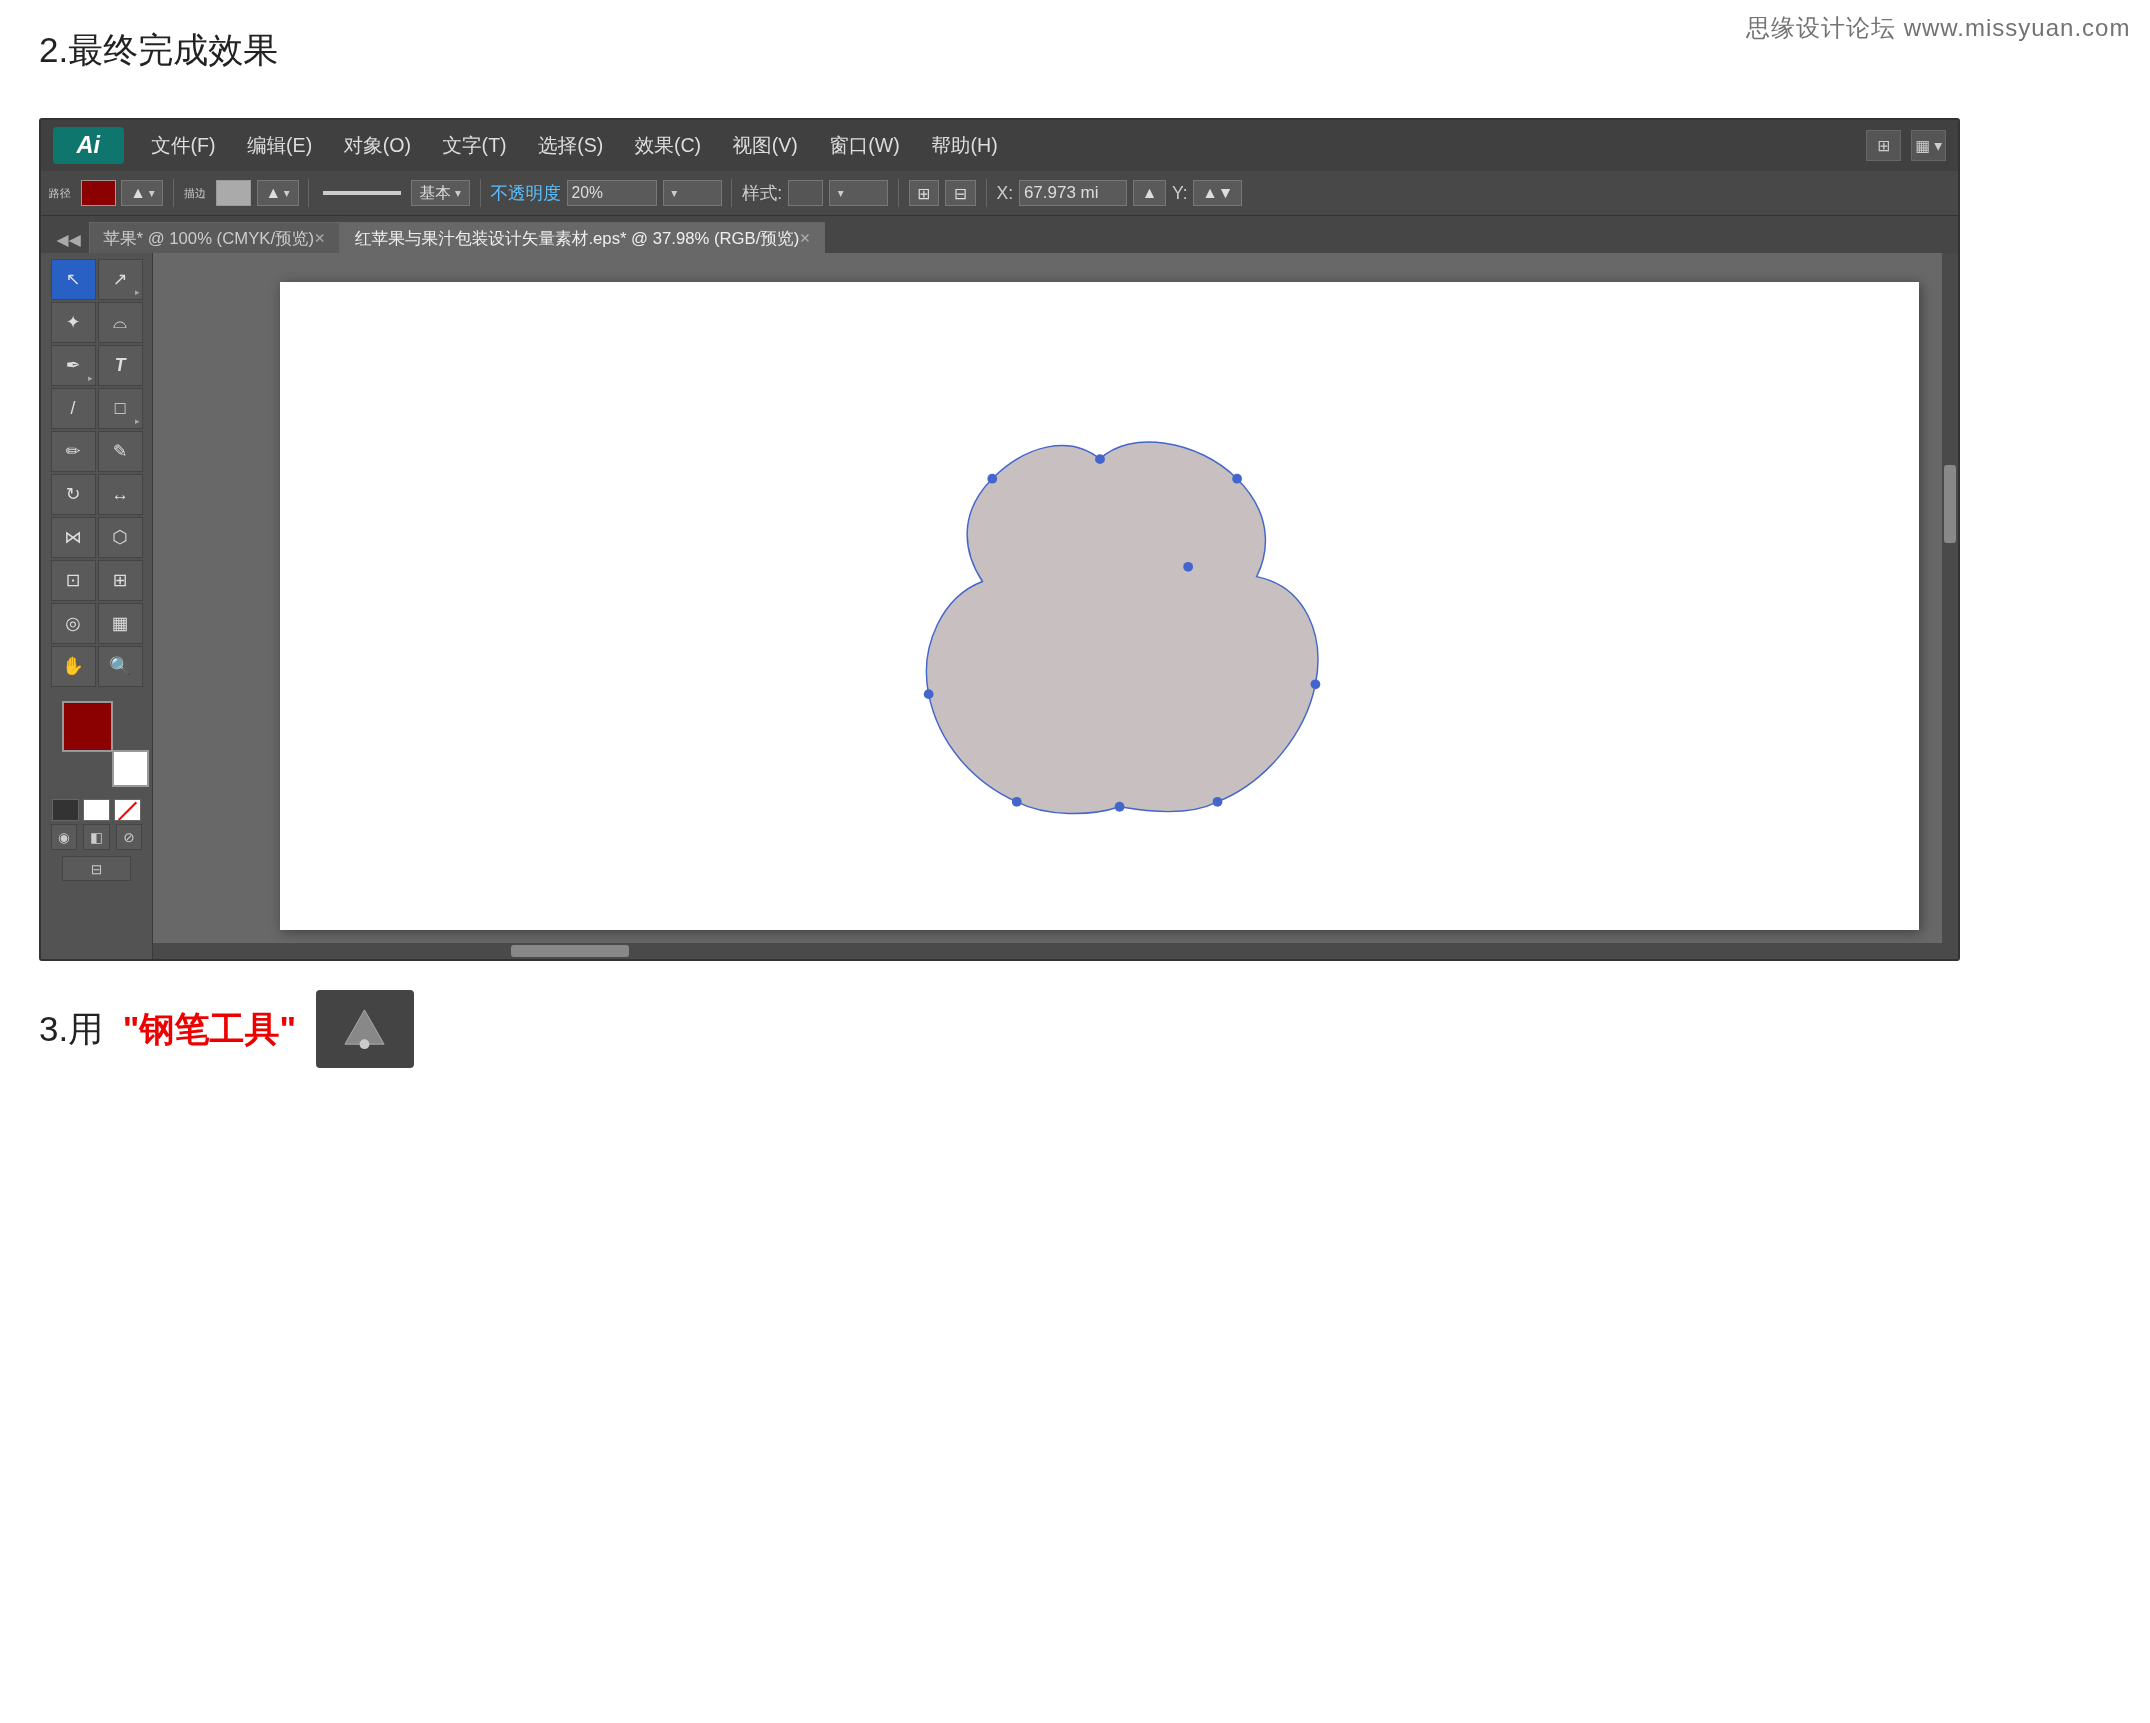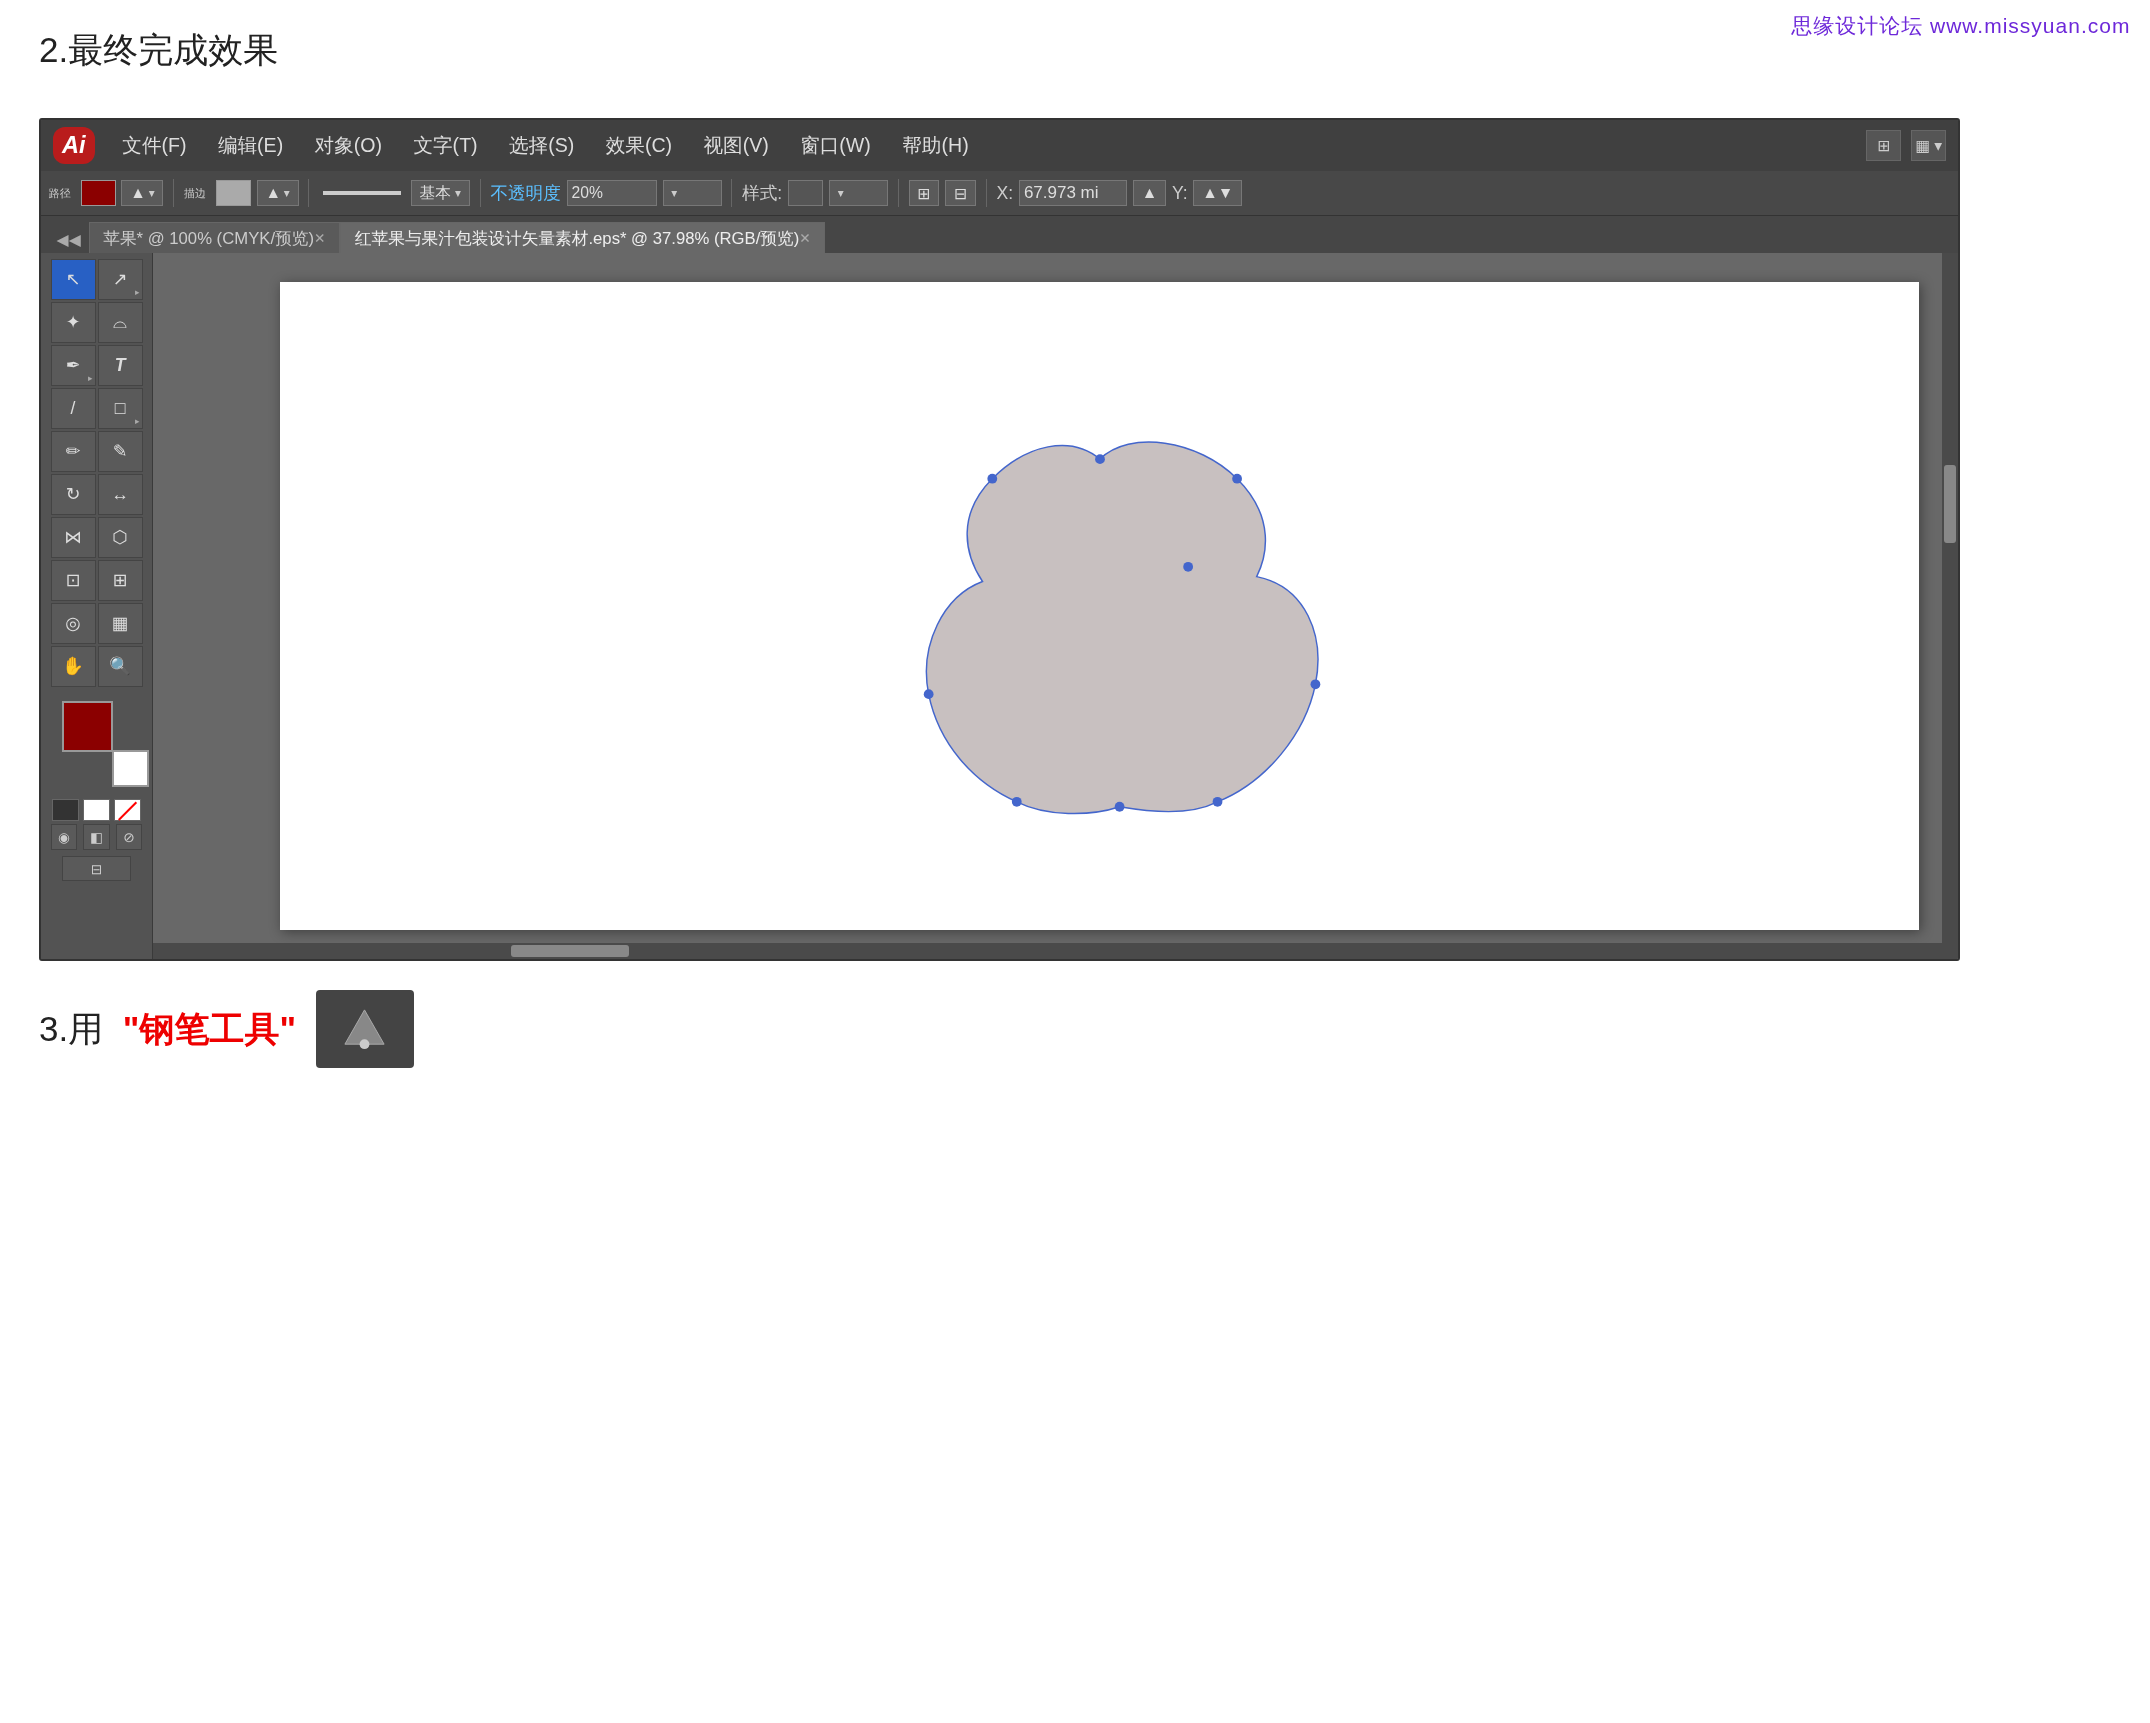--- a/index.html
+++ b/index.html
@@ -9,22 +9,22 @@
       width: 2150px;
       min-height: 1723px;
       position: relative;
     }
 
     
     .watermark {
       position: absolute;
       top: 11.8px;
       right: 19.6px;
-      font-size: 21px;
-      color: #6d28d9;
+      font-size: 24px;
+      color: #737373;
       letter-spacing: 1px;
       text-align: right;
     }
 
     
     .section-heading {
       position: absolute;
       top: 27.4px;
       left: 39px;
       font-size: 35px;
@@ -50,31 +50,31 @@
       width: 100%;
       height: 51px;
       background: #404040;
       display: flex;
       align-items: center;
       padding: 0 11.8px;
       gap: 0;
     }
 
     .ai-logo {
-      width: 42px;
+      width: 71px;
       height: 37px;
-      background: #b91c1c;
+      background: #0f766e;
       display: flex;
       align-items: center;
       justify-content: center;
       font-size: 21.6px;
       font-weight: bold;
       color: white;
       margin-right: 11.8px;
-      border-radius: 12px;
+      border-radius: 4px;
     }
     .ai-logo span { color: white; font-style: italic; font-size: 23.5px; font-weight: bold; }
 
     .menu-item {
       color: #ddd;
       font-size: 19.6px;
       padding: 5.9px 15.7px;
       cursor: pointer;
       white-space: nowrap;
     }

